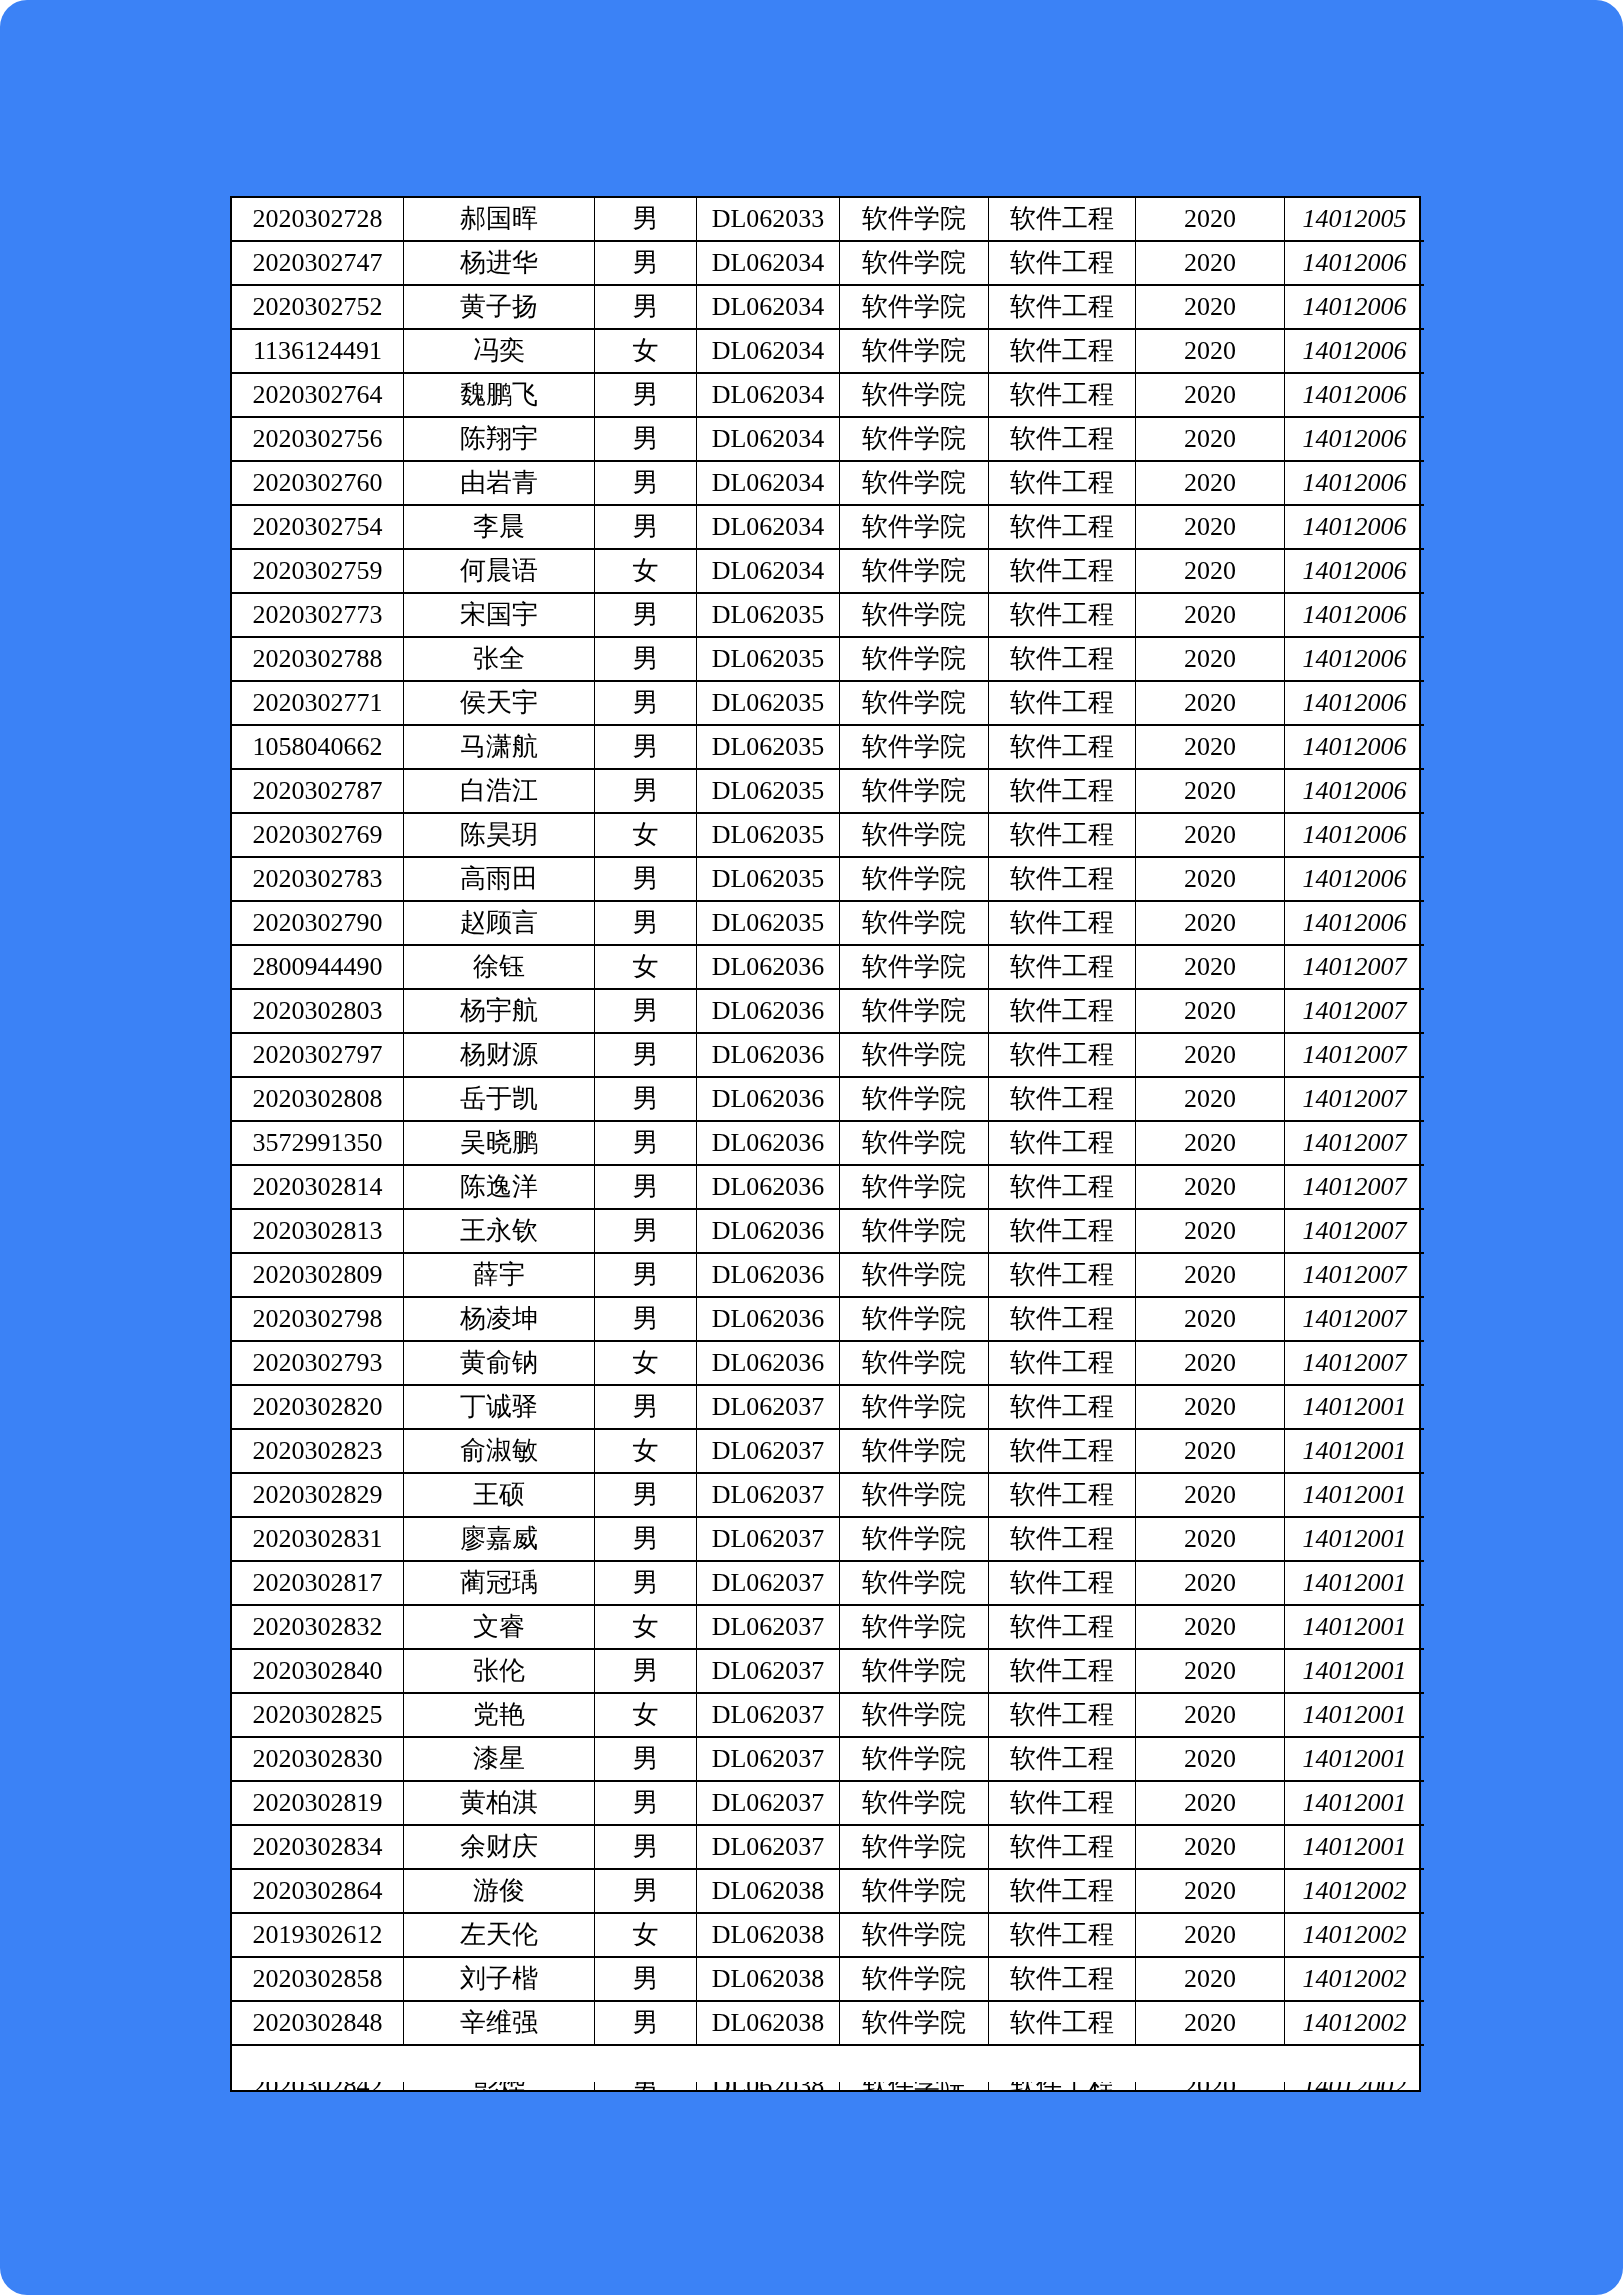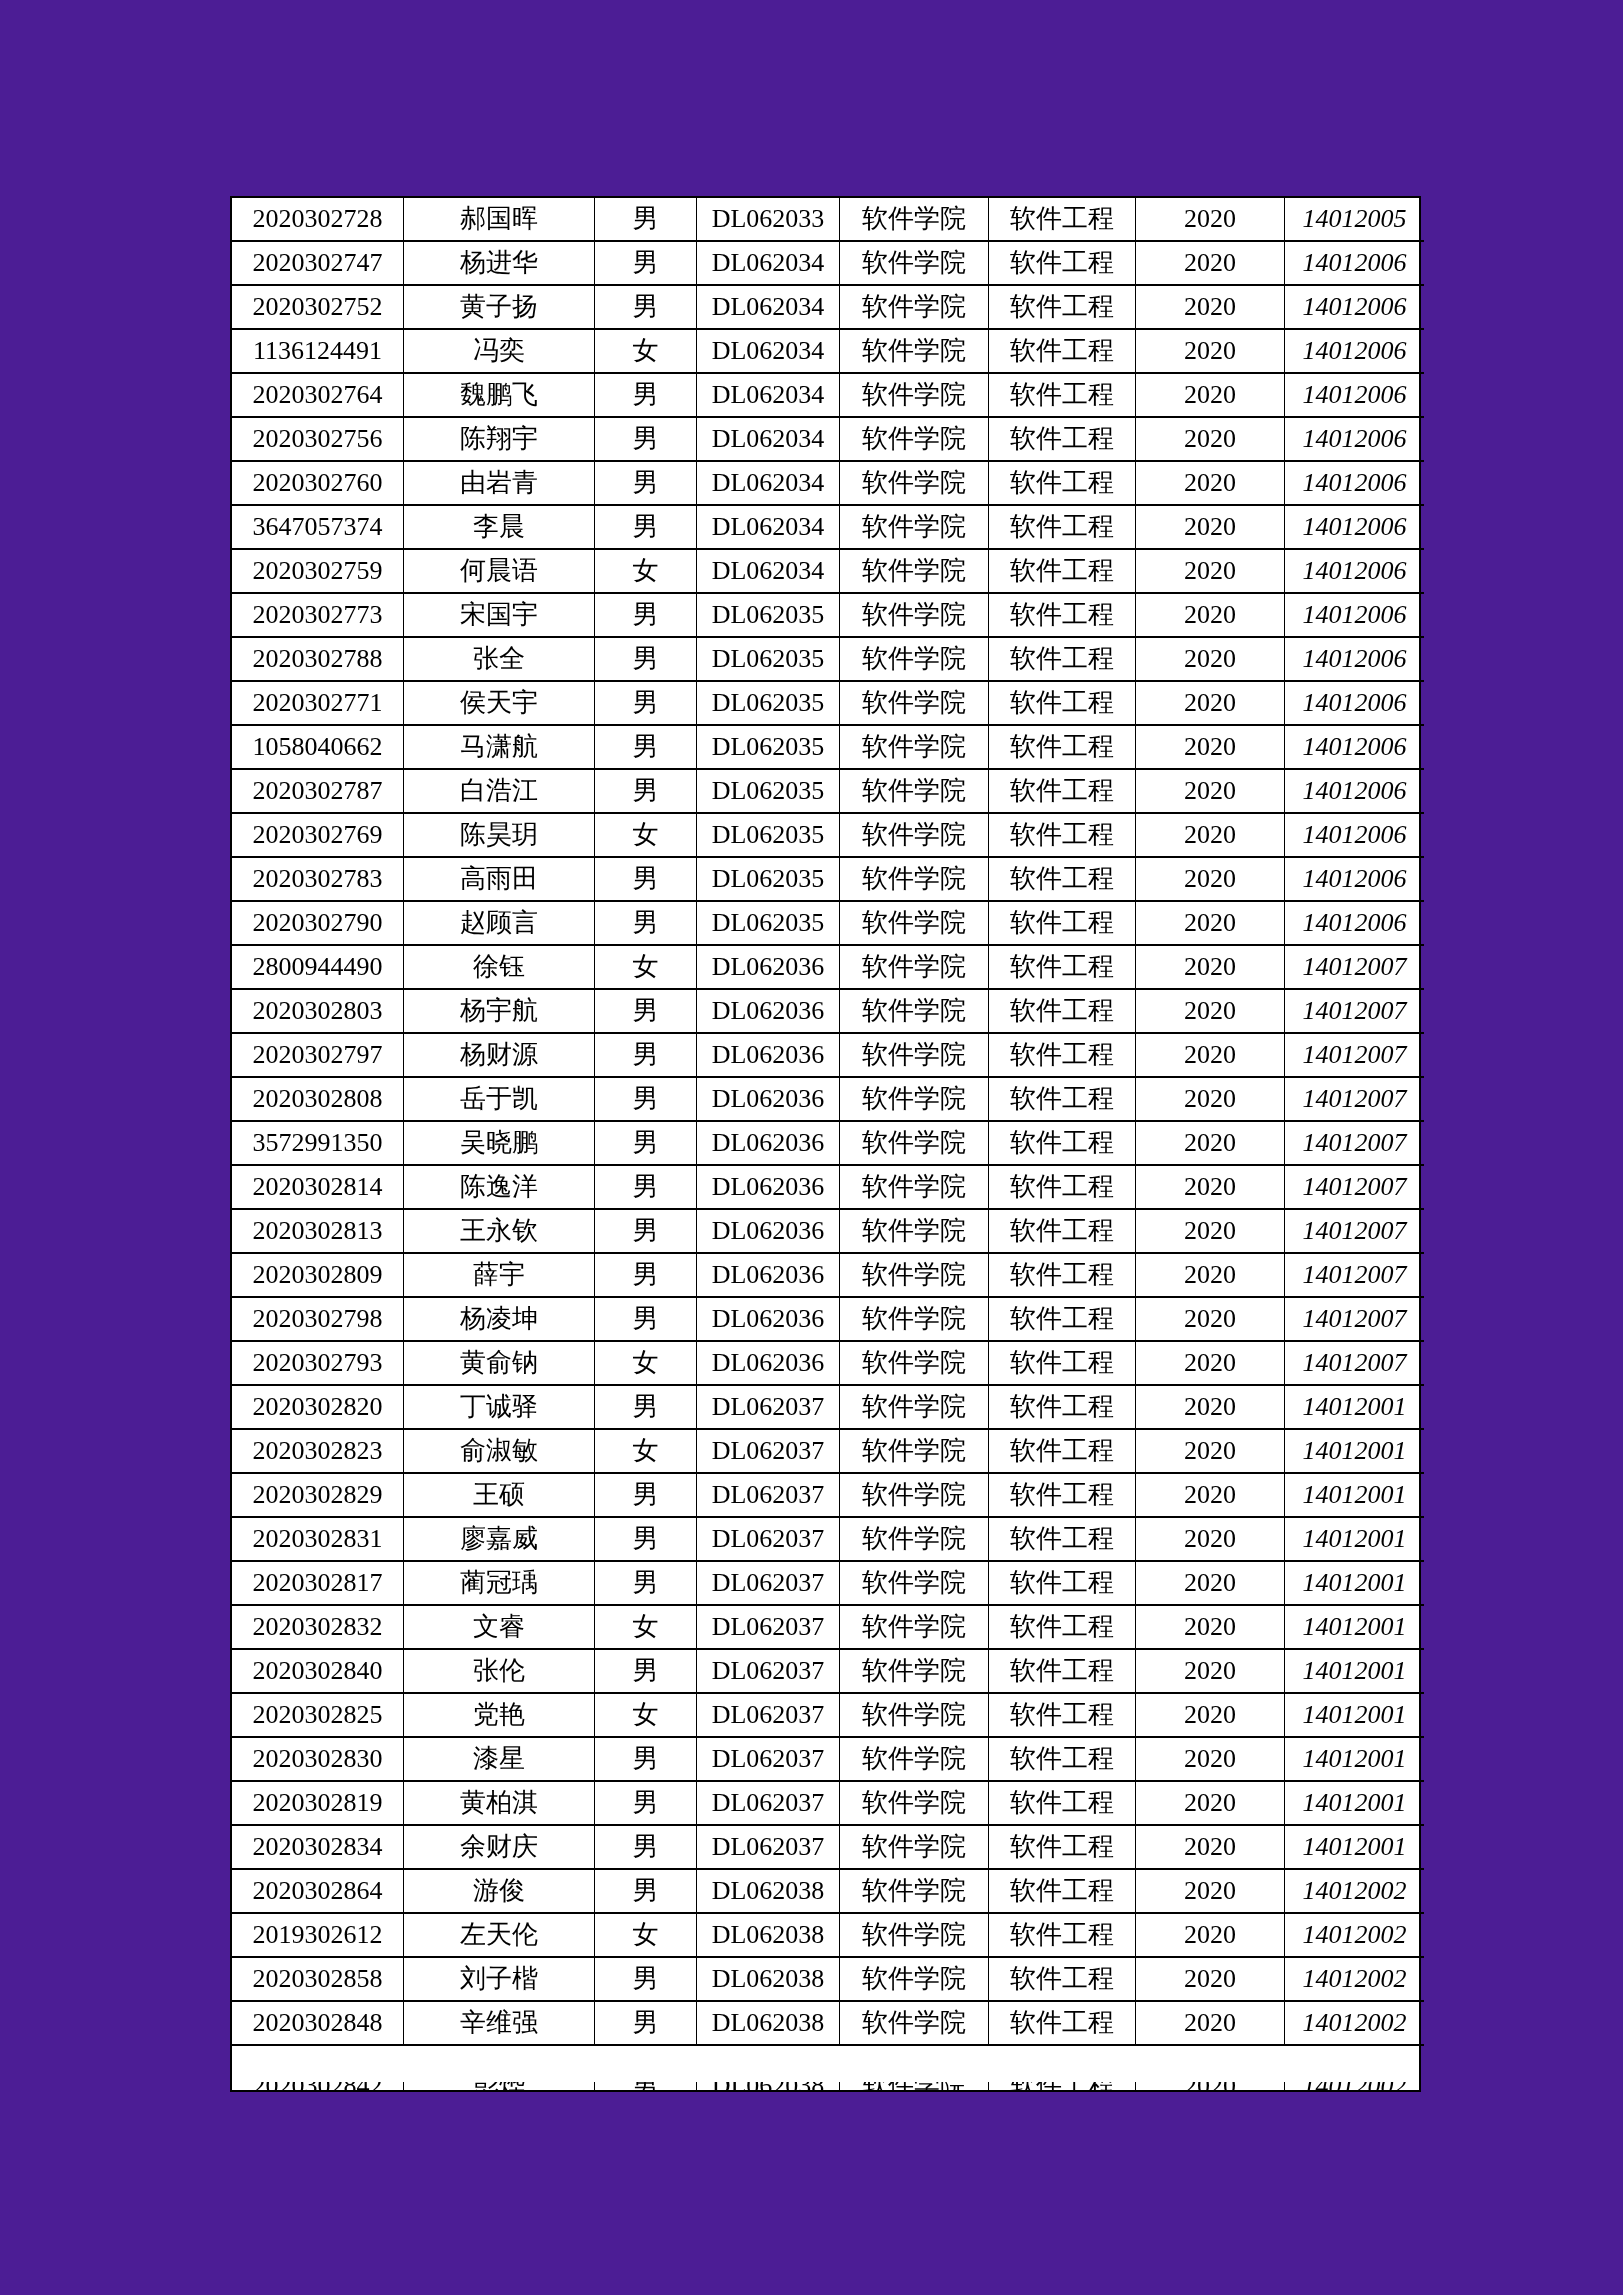--- a/index.html
+++ b/index.html
@@ -4,24 +4,25 @@
 <style>
   html, body {
     margin: 0;
     padding: 0;
     background: #ffffff;
   }
   .page {
     position: relative;
     width: 1623px;
     height: 2295px;
-    background: #4c1d95;
+    background: #3b82f6;
     font-family: "Liberation Serif", "DejaVu Serif", serif;
     color: #000000;
     overflow: hidden;
+    border-radius: 27px;
   }
   .roster-table {
     position: absolute;
     left: 230px;
     top: 196px;
     width: 1191px;
     box-sizing: border-box;
     border: 2.7px solid #000000;
     display: grid;
     grid-template-columns: 172px 191px 102px 143px 149px 147px 149px 139px;
@@ -97,21 +98,21 @@
       <div class="cell">2020</div>
       <div class="cell last-col">14012006</div>
       <div class="cell">2020302760</div>
       <div class="cell">由岩青</div>
       <div class="cell">男</div>
       <div class="cell">DL062034</div>
       <div class="cell">软件学院</div>
       <div class="cell">软件工程</div>
       <div class="cell">2020</div>
       <div class="cell last-col">14012006</div>
-      <div class="cell">3647057374</div>
+      <div class="cell">2020302754</div>
       <div class="cell">李晨</div>
       <div class="cell">男</div>
       <div class="cell">DL062034</div>
       <div class="cell">软件学院</div>
       <div class="cell">软件工程</div>
       <div class="cell">2020</div>
       <div class="cell last-col">14012006</div>
       <div class="cell">2020302759</div>
       <div class="cell">何晨语</div>
       <div class="cell">女</div>

